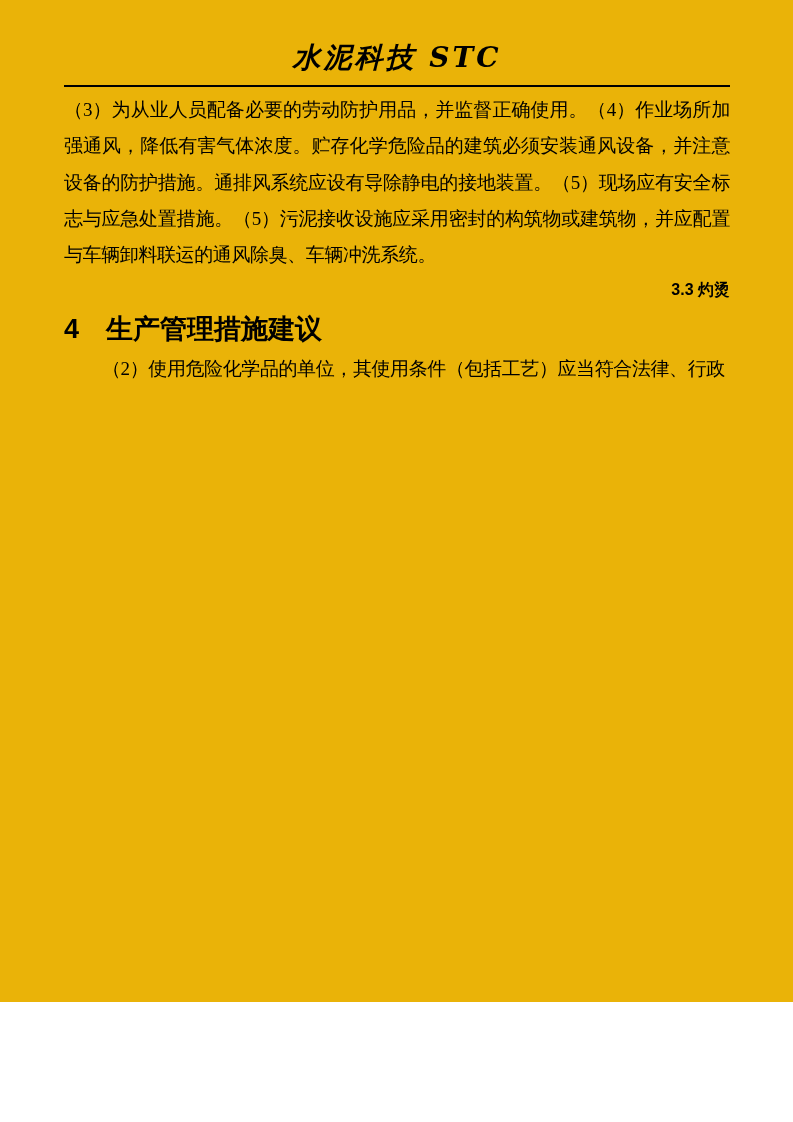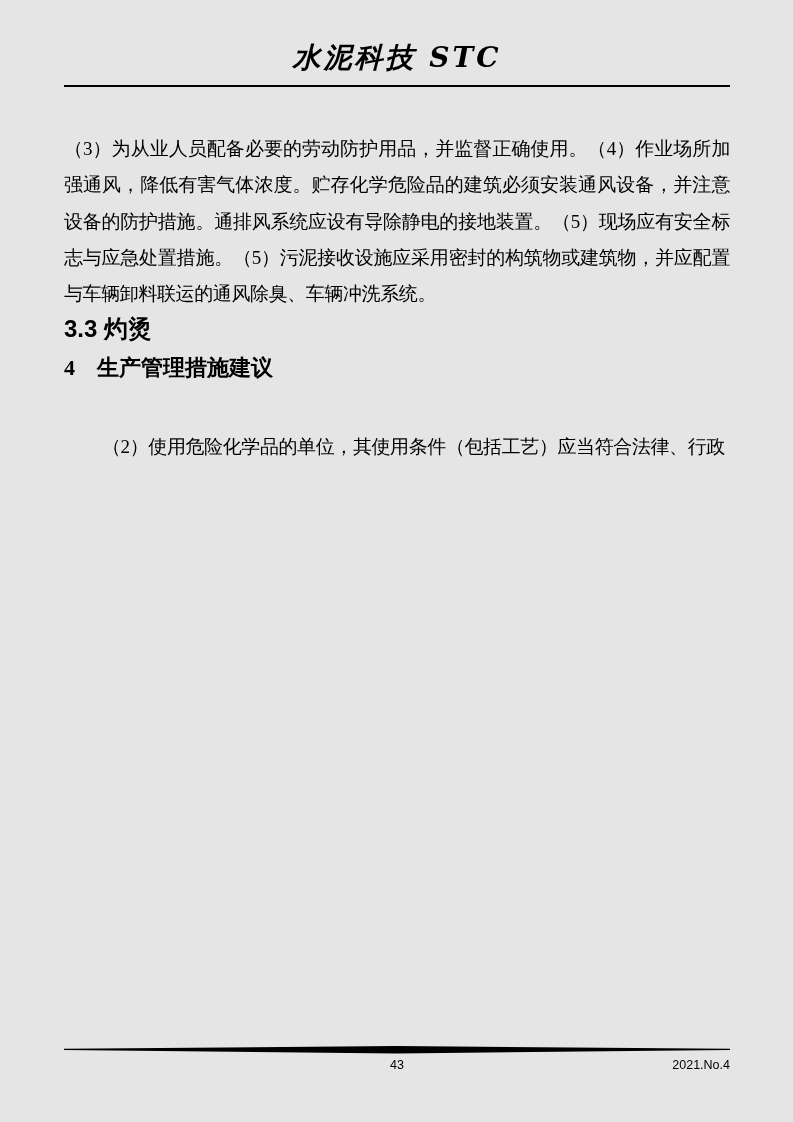--- a/index.html
+++ b/index.html
@@ -1,21 +1,21 @@
 <!DOCTYPE html>
 <html><head>
 <meta charset="utf-8">
 <style>
   * { margin: 0; padding: 0; box-sizing: border-box; }
   html, body { background: #ffffff; }
   .page {
     position: relative;
     width: 793px;
-    height: 1122px;
-    background: #e5e5e5;
+    height: 1002px;
+    background: #eab308;
     overflow: hidden;
     font-family: "Liberation Serif", "DejaVu Serif", serif;
     color: #000000;
   }
   
   .header {
     position: absolute;
     top: 0;
     left: 64px;
     width: 666px;
@@ -41,34 +41,34 @@
     width: 666px;
   }
   .para {
     font-size: 19px;
     line-height: 36.3px;
     letter-spacing: -0.4px;
     text-align: justify;
     text-justify: inter-ideograph;
     text-indent: 38px;
     color: #000000;
-    margin-top: 39px;
   }
   .para.noindent { text-indent: 0; }
   .h-sub {
     font-family: "Liberation Sans", "DejaVu Sans", sans-serif;
     font-weight: bold;
-    font-size: 24px;
+    font-size: 16px;
     line-height: 34px;
     color: #000000;
+    text-align: right;
   }
   .h-main {
-    font-family: Liberation Serif, serif;
+    font-family: Liberation Sans, sans-serif;
     font-weight: bold;
-    font-size: 22px;
+    font-size: 27px;
     line-height: 44px;
     color: #000000;
   }
   .ref-sup {
     font-size: 11px;
     letter-spacing: 0;
     vertical-align: super;
     line-height: 0;
   }
   

